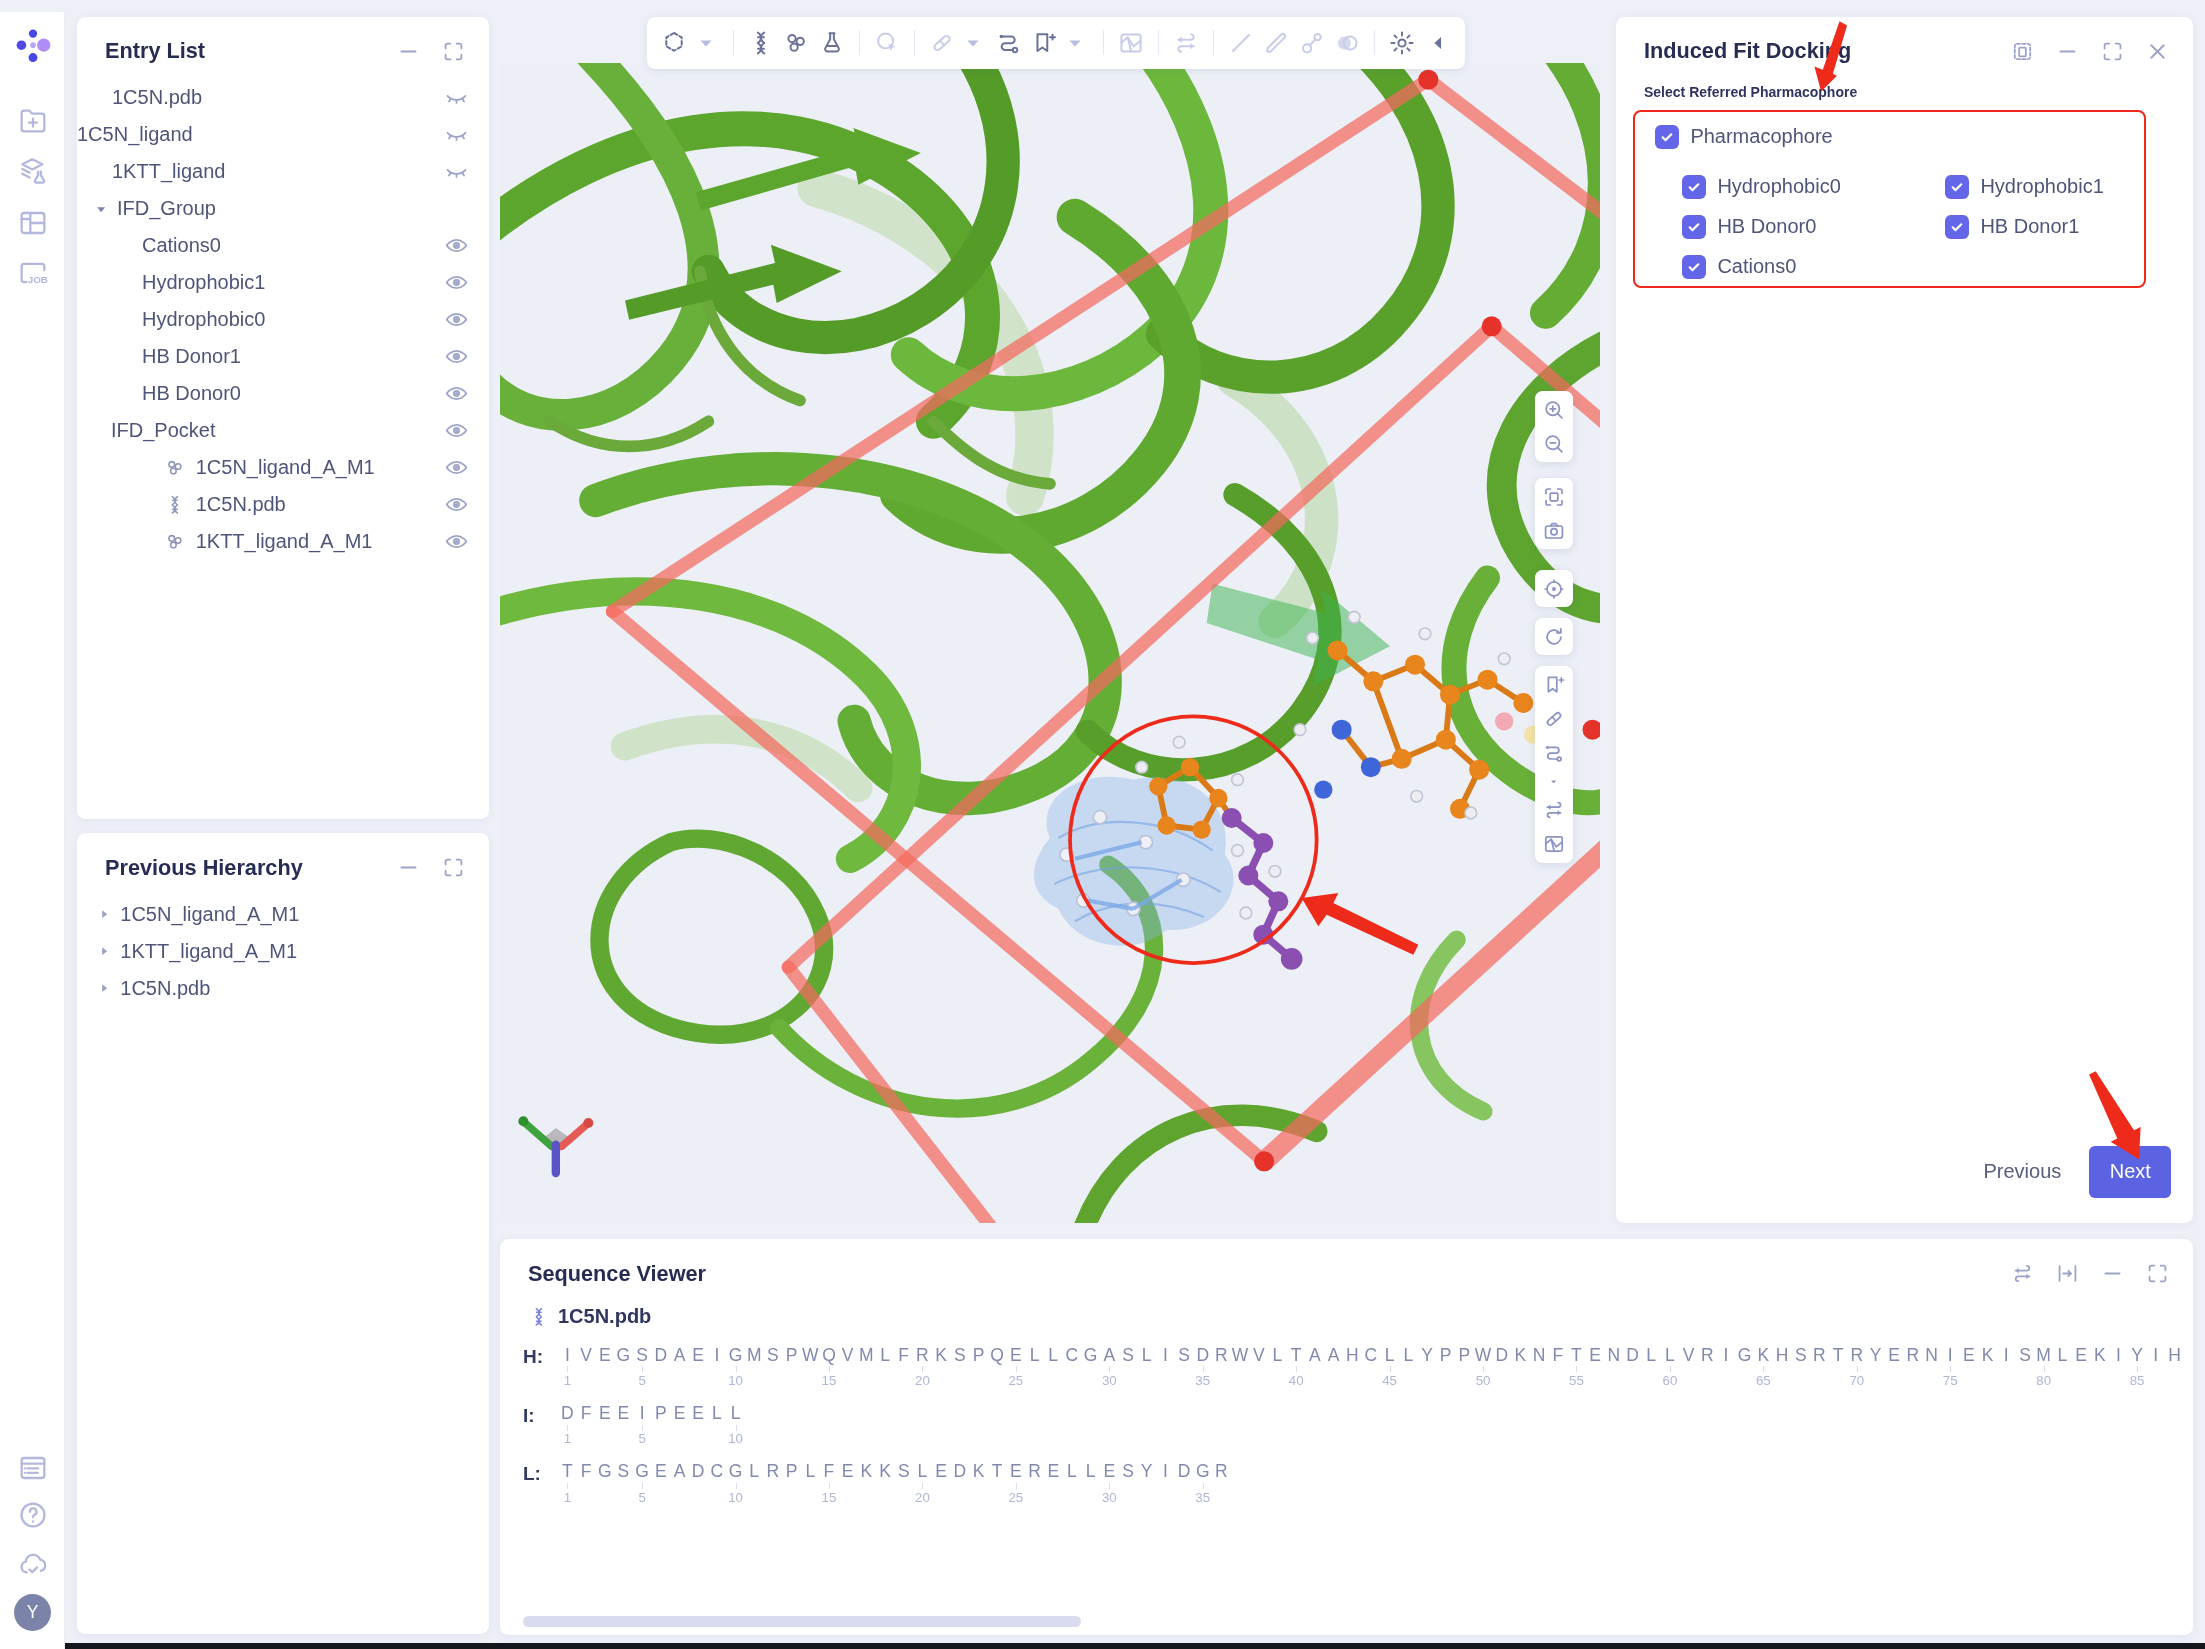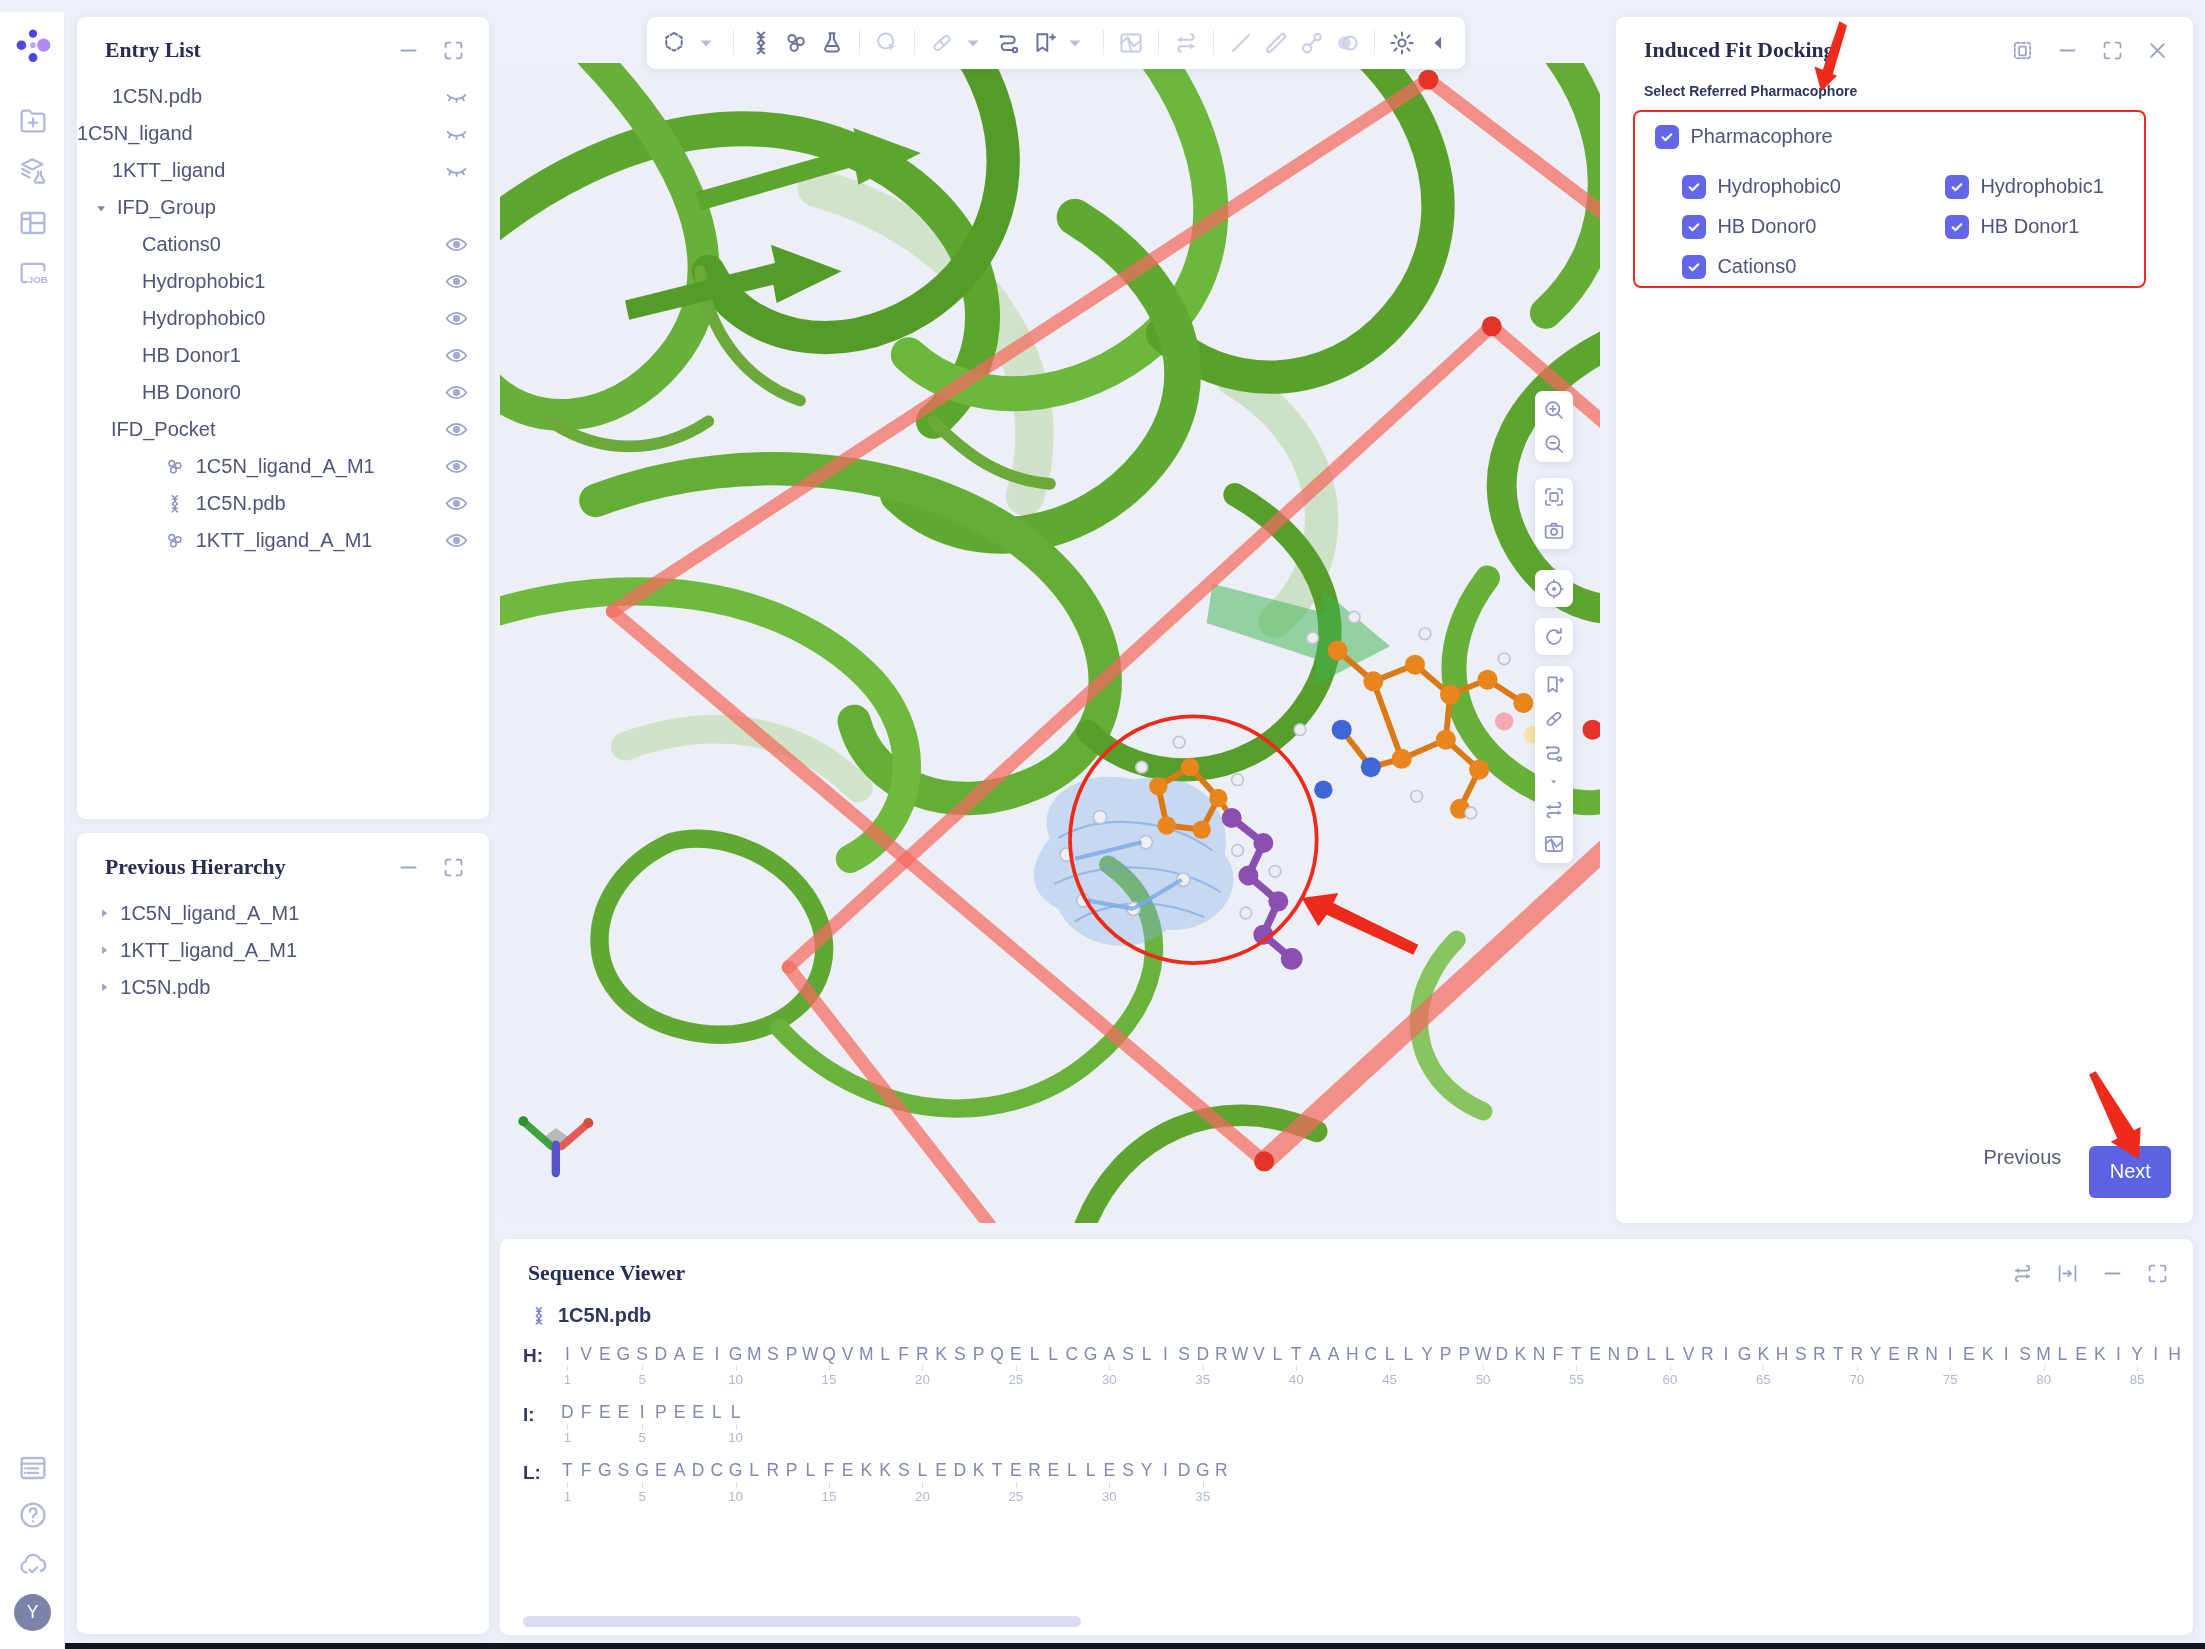--- a/index.html
+++ b/index.html
@@ -1,19 +1,19 @@
 <!DOCTYPE html>
 <html style="font-size:13.3px"><head>
 <meta charset="utf-8">
 <style>
   * { margin:0; padding:0; box-sizing:border-box; }
   html,body { width:2205px; height:1650px; font-family:"Liberation Sans", sans-serif; background:#eef0f8; overflow:hidden; position:relative; }
 
   .panel { position:absolute; background:#fff; border-radius:8.3px; box-shadow:0 1.7px 10px rgba(70,80,130,.07); }
-  .panel-head { display:flex; align-items:center; padding:21.7px 23px 0 28px;font-family:Liberation Serif, serif; }
+  .panel-head { display:flex; align-items:center; padding:21.7px 23px 0 28px; }
   .panel-title { font-size:21.7px; font-weight:700; color:#262c52; flex:1; }
   .head-icons { display:flex; gap:20px; color:#9ba3c6; }
   .ic { display:inline-flex; width:25px; height:25px; }
   .ic svg { width:100%; height:100%; }
 
   
   #side-rail { position:absolute; left:0; top:12px; width:65px; height:1643px; background:#fff; border-right:0.8px solid #e9ebf5; z-index:5; }
   #logo { position:absolute; left:14px; top:15px; width:38px; height:38px; }
   .rail-btn { position:absolute; left:16.7px; width:32px; height:32px; color:#b2b8dc; }
   #avatar { position:absolute; left:14px; top:1582px; width:37px; height:37px; border-radius:50%; background:#7c83a8; color:#fff; font-size:17.5px; display:flex; align-items:center; justify-content:center; }
@@ -45,21 +45,21 @@
   .side-group .ic.tiny { width:13.3px; height:13.3px; }
 
   
   #dialog { left:1616px; top:16.7px; width:577px; height:1206px; }
   #dlg-sub { font-size:14px; font-weight:700; color:#2e3460; margin:20px 0 0 28px; }
   #pharm-box { position:absolute; left:16.7px; top:93px; width:513px; height:178px; border:2.5px solid #f1281c; border-radius:8px; padding:13.3px 0 0 20px; }
   .cb-row { display:flex; align-items:center; gap:11.7px; font-size:20px; color:#4e5578; }
   .cb { width:24px; height:24px; border-radius:5.8px; background:#6366e9; display:inline-flex; align-items:center; justify-content:center; flex:none; }
   .cb svg { width:16px; height:16px; }
   #cb-grid { position:absolute; left:47px; top:63px; width:450px; display:grid; grid-template-columns:263px 1fr; row-gap:16px; }
-  #dlg-footer { position:absolute; right:21.7px; bottom:25px; display:flex; align-items:flex-start; gap:28px; }
+  #dlg-footer { position:absolute; right:21.7px; bottom:25px; display:flex; align-items:center; gap:28px; }
   #prev-btn { font-size:20px; color:#565d7d; background:none; border:none; font-family:inherit; }
   #next-btn { width:82px; height:52px; background:#5b63e3; color:#fff; border:none; border-radius:5.8px; font-size:20px; font-family:inherit; }
 
   
   #seq-panel { left:500px; top:1239px; width:1693px; height:396px; }
   #seq-struct { display:flex; align-items:center; gap:8.3px; margin:18.3px 0 0 28px; font-size:20px; font-weight:600; color:#30375f; }
   #seq-struct .ic { width:21.7px; height:21.7px; color:#7b82dd; }
   #chains { margin:16.7px 0 0 23px; }
   .chain { display:flex; margin-bottom:11.7px; }
   .chain-label { width:35px; font-size:19px; font-weight:700; color:#343b5e; padding-top:1.7px; }

